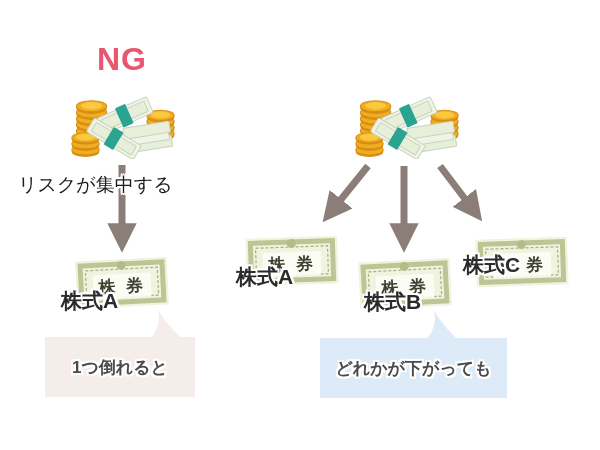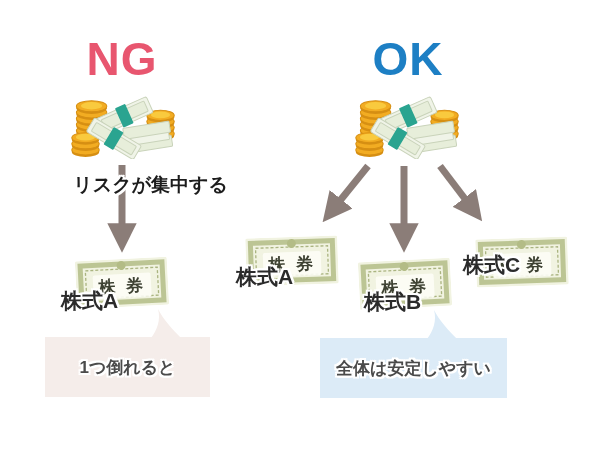--- a/index.html
+++ b/index.html
@@ -5,21 +5,21 @@
   html,body{margin:0;padding:0;background:#fff;}
   .canvas{
     position:relative;width:600px;height:450px;background:#fff;overflow:hidden;
     font-family:"Liberation Sans","DejaVu Sans",sans-serif;
   }
   .defs-svg{position:absolute;width:0;height:0;overflow:hidden;}
 
   
   .heading{
     position:absolute;top:40px;margin:0;width:112px;text-align:center;
-    font-size:46px;font-weight:800;letter-spacing:1px;line-height:38px;
+    font-size:32px;font-weight:800;letter-spacing:1px;line-height:38px;
   }
   .ng-heading{left:66px;color:var(--ng);}
   .ok-heading{left:352px;color:var(--ok);}
 
   
   .money{position:absolute;width:112px;height:73px;}
   .money-ng{left:66px;top:86px;}
   .money-ok{left:350px;top:86px;}
   .coin{fill:var(--coin);stroke:var(--coin-edge);stroke-width:1;}
   .coin-side{fill:var(--coin-edge);}
@@ -28,21 +28,21 @@
   .bill-dark{fill:#e7eeda;stroke:var(--bill-edge);stroke-width:1;}
   .band{fill:var(--band);}
 
   
   .arrows{position:absolute;left:0;top:0;width:600px;height:450px;pointer-events:none;}
   .arrow-line{stroke:var(--arrow);stroke-width:7;}
   .ah{fill:var(--arrow);}
 
   
   .arrow-label{
-    position:absolute;text-align:right;font-size:19px;font-weight:700;color:#1c1c1c;
+    position:absolute;text-align:left;font-size:19px;font-weight:400;color:#1c1c1c;
     text-shadow:-2px -2px 0 #fff,2px -2px 0 #fff,-2px 2px 0 #fff,2px 2px 0 #fff,
       0 -2px 0 #fff,0 2px 0 #fff,-2px 0 0 #fff,2px 0 0 #fff,
       -1px -1px 0 #fff,1px -1px 0 #fff,-1px 1px 0 #fff,1px 1px 0 #fff;
   }
   .ng-arrow-label{left:18px;top:172px;width:210px;}
   .ok-arrow-label{left:298px;top:174px;width:212px;}
 
   
   .cert{position:absolute;width:92px;height:48px;transform:rotate(var(--rot,0deg));}
   .cert-bg{fill:var(--cert-bg);}
@@ -61,21 +61,21 @@
     white-space:nowrap;
   }
 
   
   .bubble{
     position:absolute;display:flex;flex-direction:column;align-items:center;justify-content:center;
     font-size:17px;font-weight:800;color:var(--bubble-text);line-height:23px;text-align:center;
     text-shadow:-2px -2px 0 #fff,2px -2px 0 #fff,-2px 2px 0 #fff,2px 2px 0 #fff,
       0 -2px 0 #fff,0 2px 0 #fff,-2px 0 0 #fff,2px 0 0 #fff;
   }
-  .bubble-ng{left:45px;top:337px;width:165px;height:60px;background:var(--bubble-ng);}
+  .bubble-ng{left:45px;top:337px;width:150px;height:60px;background:var(--bubble-ng);}
   .bubble-ok{left:320px;top:338px;width:187px;height:60px;background:var(--bubble-ok);}
   .tail{position:absolute;width:36px;height:29px;}
   .tail-ng{left:148px;top:309px;}
   .tail-ok{left:424px;top:310px;}
   .tail-ng path{fill:var(--bubble-ng);}
   .tail-ok path{fill:var(--bubble-ok);}
 </style>
 </head>
 <body>
 
@@ -128,21 +128,20 @@
       </g>
       <g transform="rotate(31 47 52)">
         <rect class="bill" x="20" y="44" width="54" height="16" rx="2"></rect>
         <rect class="bill-dark" x="24" y="47" width="46" height="10" rx="1"></rect>
         <rect class="band" x="41" y="42" width="11" height="20" rx="1"></rect>
       </g>
     </symbol>
   </svg>
 
   <h2 class="heading ng-heading">NG</h2>
-  <h2 class="heading ok-heading">OK</h2>
 
   <svg class="money money-ng" viewBox="0 0 110 72">
       <use href="#money-icon"></use>
     </svg>
   <svg class="money money-ok" viewBox="0 0 110 72">
       <use href="#money-icon"></use>
     </svg>
 
   <svg class="arrows" viewBox="0 0 600 450">
     <defs>
@@ -218,16 +217,16 @@
     <path d="M3,29 C9,21 13,11 10,0 C15,10 25,21 33,29 Z"></path>
   </svg>
   <div class="bubble bubble-ng">
     <span>1つ倒れると</span>
   </div>
 
   <svg class="tail tail-ok" viewBox="0 0 36 29">
     <path d="M3,29 C9,21 13,11 10,0 C15,10 25,21 33,29 Z"></path>
   </svg>
   <div class="bubble bubble-ok">
-    <span>全体は安定しやすい</span>
+    <span>どれかが下がっても</span>
   </div>
 
 </div>
 
 </body></html>

